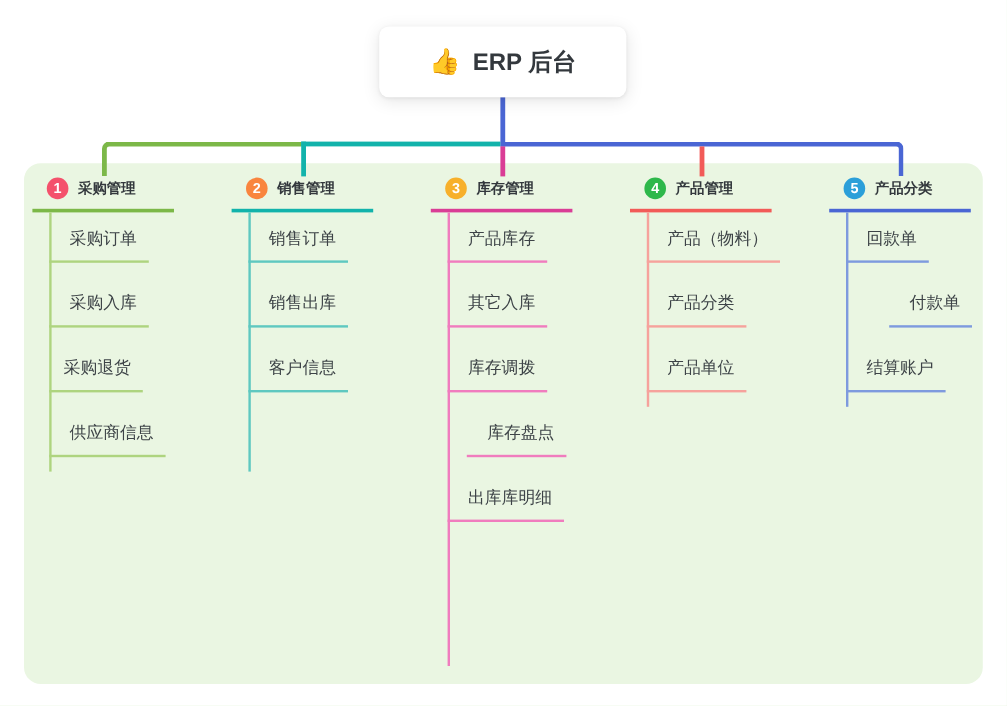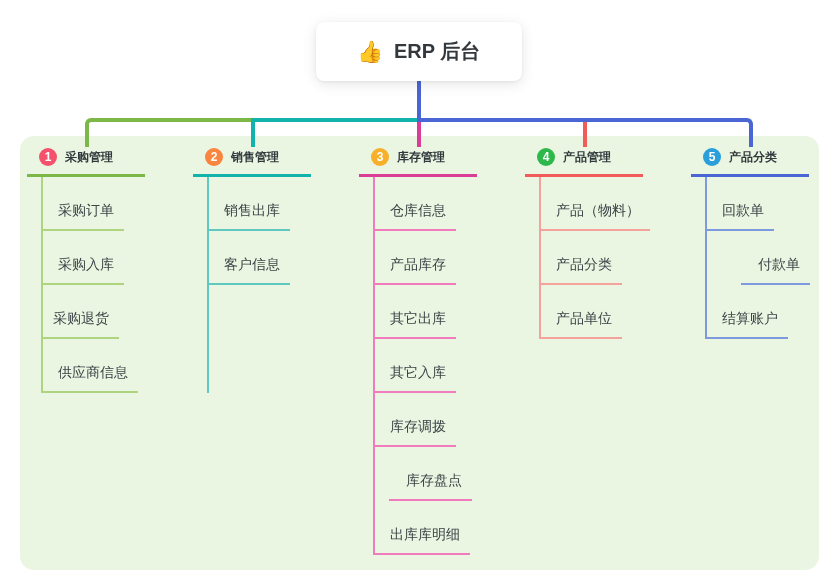--- a/index.html
+++ b/index.html
@@ -35,21 +35,21 @@
   .badge{
     width:18px;height:18px;border-radius:50%;flex:0 0 18px;
     display:flex;align-items:center;justify-content:center;
     color:#fff;font-size:12px;font-weight:700;line-height:1;
   }
   .branch-title{font-size:12px;font-weight:600;color:#33383d;white-space:nowrap;}
   .branch-items{position:relative;}
   .vline{position:absolute;left:14px;top:0;width:2px;}
   .branch-item{position:relative;height:54px;}
   .item-label{
-    position:absolute;left:14px;bottom:0;white-space:nowrap;
+    position:absolute;left:14px;bottom:12px;white-space:nowrap;
     font-size:14px;color:#3d4347;
     padding:0 10px 9px 17px;
     border-bottom:2px solid transparent;
   }
 </style>
 </head>
 <body>
 
 <div class="panel"></div>
 
@@ -89,42 +89,39 @@
       </div>
     </div>
     <div class="branch" style="left: 193px; top: 148px;">
       <div class="branch-header" style="border-bottom: 3px solid rgb(18, 179, 171);">
         <span class="badge" style="background: rgb(249, 133, 62);">2</span>
         <span class="branch-title">销售管理</span>
       </div>
       <div class="branch-items">
         <div class="vline" style="background: rgb(95, 200, 192); height: 216px;"></div>
         <div class="branch-item">
+          <span class="item-label" style="border-bottom-color: rgb(95, 200, 192);">销售订单</span>
+        </div>
+        <div class="branch-item">
           <span class="item-label" style="border-bottom-color: rgb(95, 200, 192); text-align: center;">销售出库</span>
         </div>
         <div class="branch-item">
           <span class="item-label" style="border-bottom-color: rgb(95, 200, 192);">客户信息</span>
         </div>
       </div>
     </div>
     <div class="branch" style="left: 359px; top: 148px;">
       <div class="branch-header" style="border-bottom: 3px solid rgb(218, 61, 150);">
         <span class="badge" style="background: rgb(247, 176, 43);">3</span>
         <span class="branch-title">库存管理</span>
       </div>
       <div class="branch-items">
         <div class="vline" style="background: rgb(240, 124, 190); height: 378px;"></div>
         <div class="branch-item">
-          <span class="item-label" style="border-bottom-color: rgb(240, 124, 190);">仓库信息</span>
-        </div>
-        <div class="branch-item">
           <span class="item-label" style="border-bottom-color: rgb(240, 124, 190);">产品库存</span>
-        </div>
-        <div class="branch-item">
-          <span class="item-label" style="border-bottom-color: rgb(240, 124, 190);">其它出库</span>
         </div>
         <div class="branch-item">
           <span class="item-label" style="border-bottom-color: rgb(240, 124, 190);">其它入库</span>
         </div>
         <div class="branch-item">
           <span class="item-label" style="border-bottom-color: rgb(240, 124, 190);">库存调拨</span>
         </div>
         <div class="branch-item">
           <span class="item-label" style="border-bottom-color: rgb(240, 124, 190); margin-left: 16px;">库存盘点</span>
         </div>

